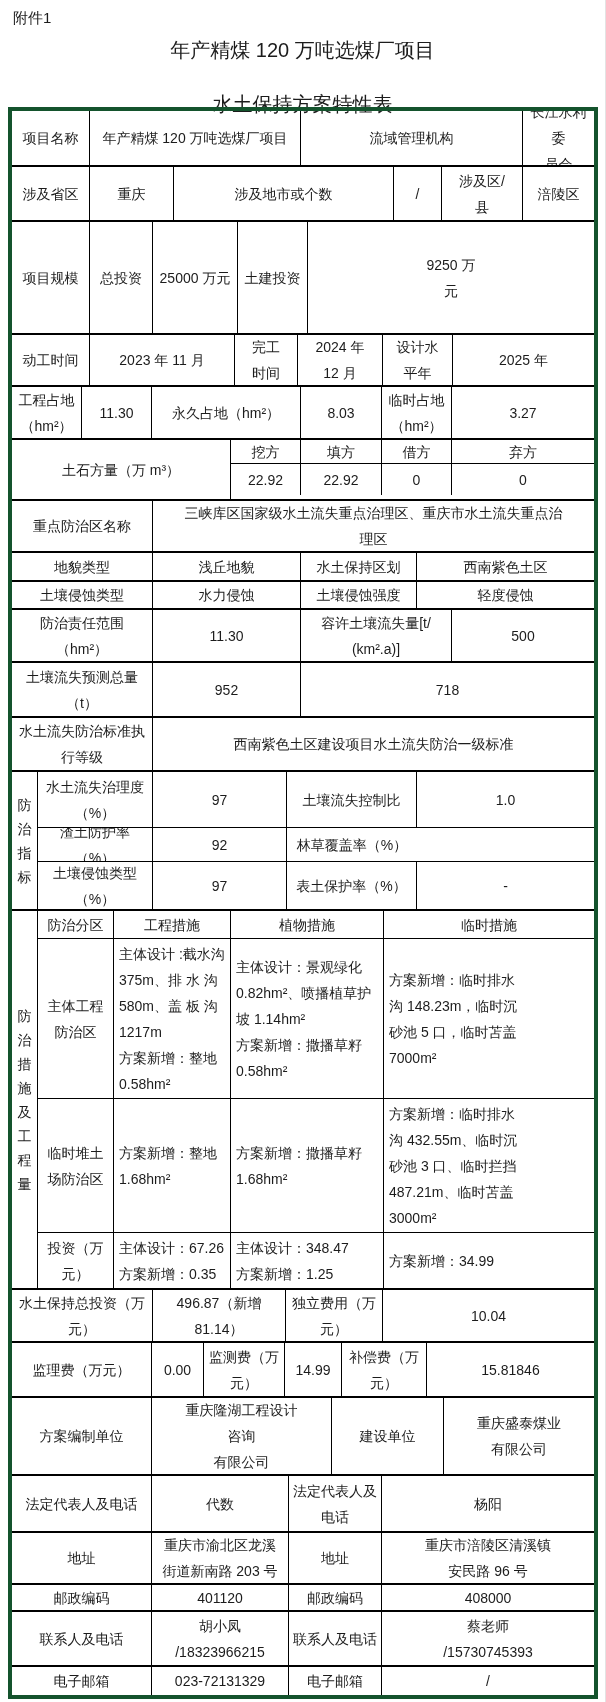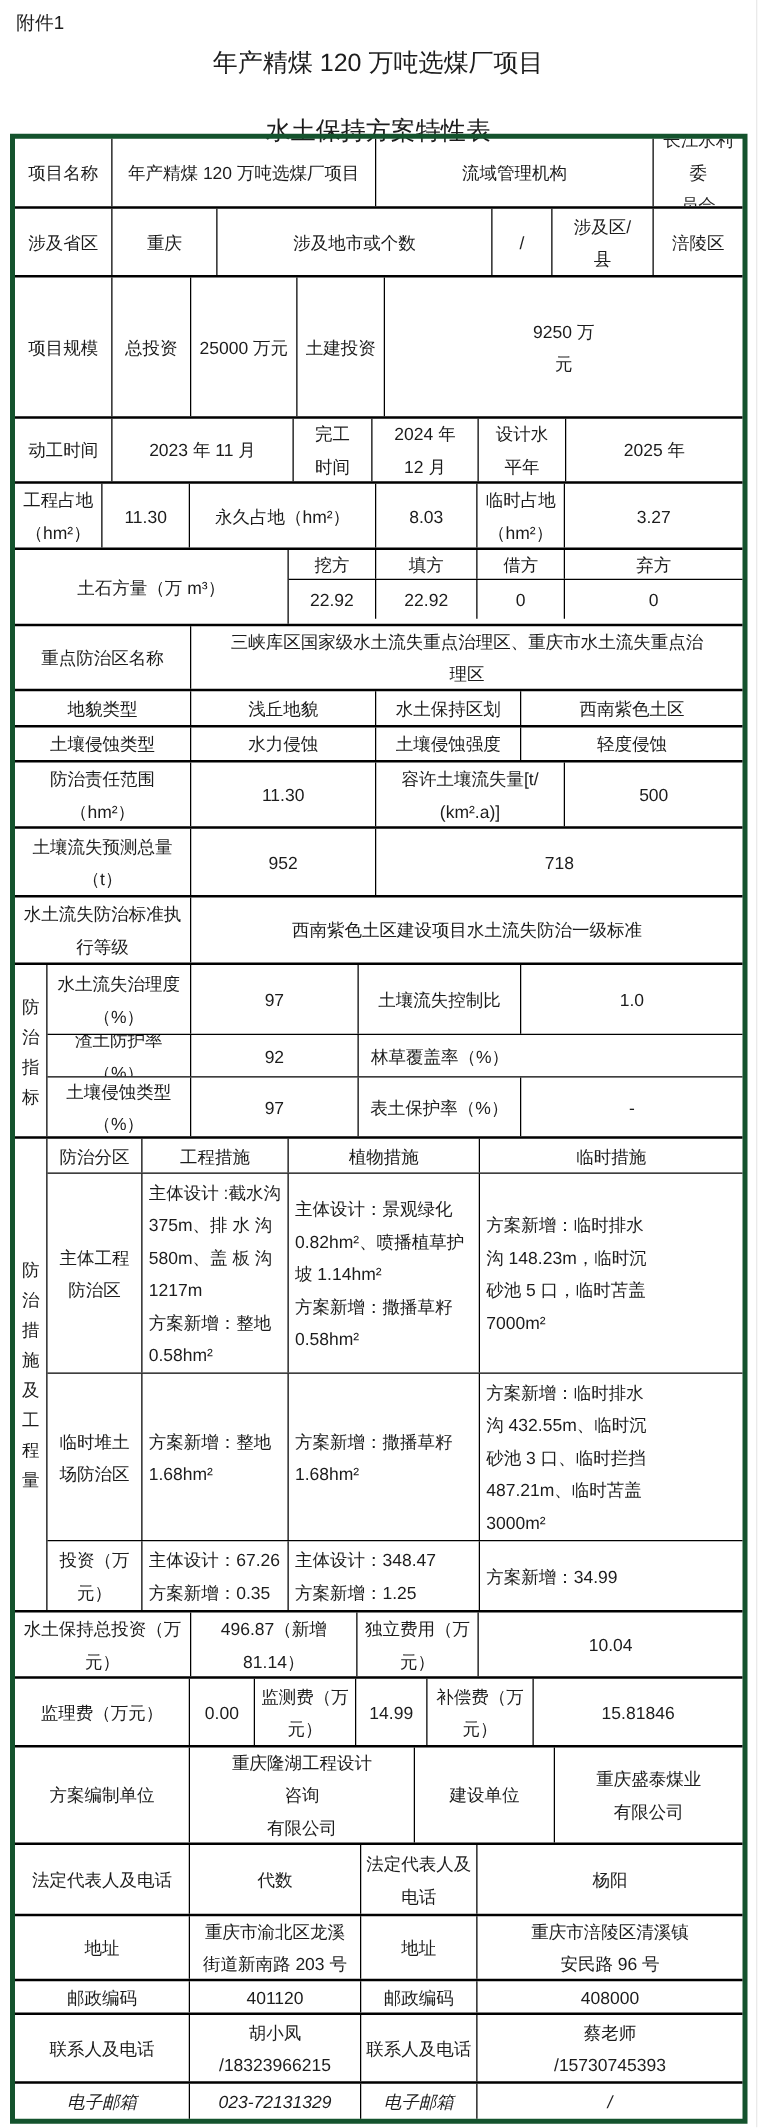--- a/index.html
+++ b/index.html
@@ -5,21 +5,21 @@
   html,body{margin:0;padding:0;background:#fff;}
   .page{width:606px;height:1702px;background:#fff;position:relative;overflow:hidden;
         font-family:"Liberation Sans","DejaVu Sans",sans-serif;color:#1c1c1c;
         border-right:1px solid #e3e3e3;box-sizing:border-box;}
   .attach{font-size:15px;padding:9px 12px 0 13px;}
   .titles{text-align:center;}
   .t1{font-size:20px;margin-top:9px;}
   .t2{font-size:20px;margin-top:27px;}
   .tbl{position:absolute;left:8px;top:107px;width:590px;border:4px solid #14532d;box-sizing:border-box;}
   .r{display:flex;border-bottom:2px solid #000;box-sizing:border-box;}
-  .r:last-child{border-bottom:none;font-style:italic;}
+  .r:last-child{border-bottom:none;}
   .c{border-right:1px solid #000;box-sizing:border-box;display:flex;align-items:center;
      justify-content:center;text-align:center;font-size:14px;line-height:26px;
      white-space:pre-line;padding:0 2px;overflow:hidden;}
   .c:last-child{border-right:none;}
   .sub{flex:1;display:flex;flex-direction:column;min-width:0;}
   .sr{display:flex;border-bottom:1px solid #000;box-sizing:border-box;}
   .sr:last-child{border-bottom:none;}
   .sr .c:last-child{border-right:none;}
   .tal{justify-content:flex-start;text-align:left;padding-left:5px;}
   .vlab{font-size:14px;line-height:24px;}

